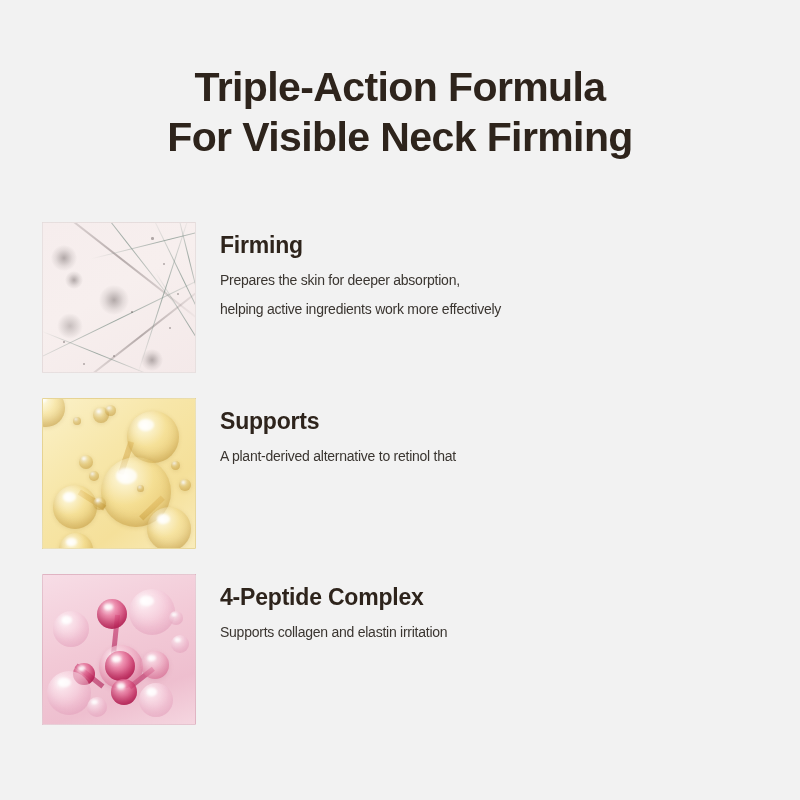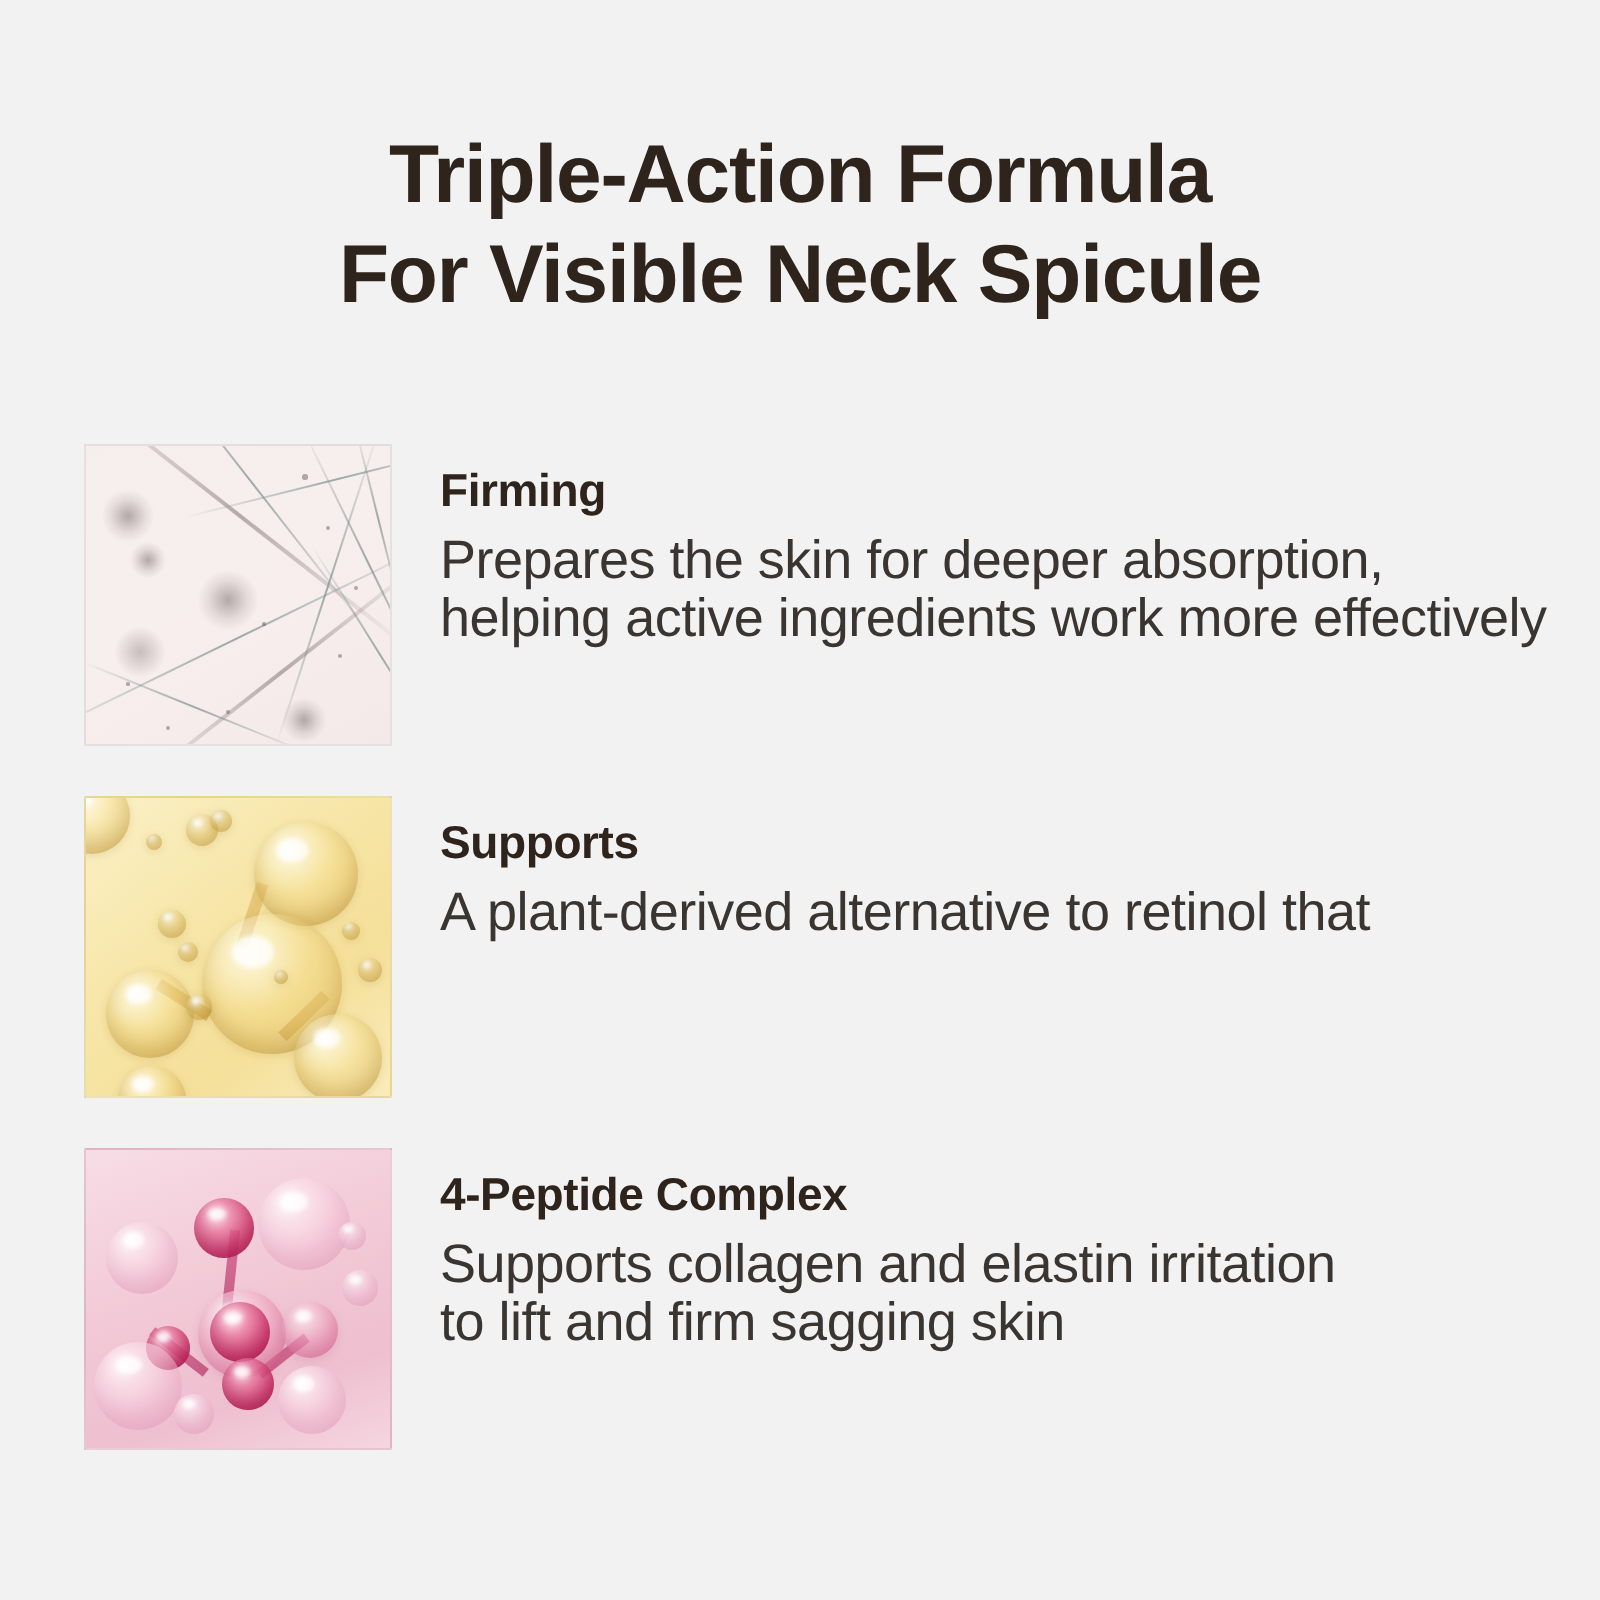--- a/index.html
+++ b/index.html
@@ -74,21 +74,21 @@
     color: #2e241c;
     font-weight: bold;
     font-size: 23px;
     line-height: 30px;
     letter-spacing: -0.2px;
     margin: 0 0 6px 0;
     white-space: nowrap;
   }
   .ing-desc {
     color: #3a3530;
-    font-size: 27px;
+    font-size: 14px;
     line-height: 29px;
     letter-spacing: -0.25px;
     margin: 0;
   }
   .ing-desc .l { display: block; white-space: nowrap; }
 
   
   .tile-spicule {
     background: linear-gradient(150deg, #f6eded 0%, #f7efee 45%, #f4e9e9 100%);
   }
@@ -177,21 +177,21 @@
     transform-origin: center;
   }
 </style>
 </head>
 <body>
 
 <div class="page">
 
   <div class="headline">
     <span class="line">Triple-Action Formula</span>
-    <span class="line">For Visible Neck Spicule</span>
+    <span class="line">For Visible Neck Firming</span>
   </div>
 
   <div class="rows">
 
     <div class="row">
       <div class="thumb tile-spicule">
         <div class="fiber thick" style="width:210px; left:-28px; top:34px; transform:rotate(38deg);"></div>
         <div class="fiber" style="width:190px; left:-12px; top:18px; transform:rotate(52deg);"></div>
         <div class="fiber" style="width:230px; left:-40px; top:96px; transform:rotate(-26deg);"></div>
         <div class="fiber thick" style="width:180px; left:8px; top:112px; transform:rotate(-38deg);"></div>
@@ -269,19 +269,18 @@
         <div class="pbub pale" style="width:44px; height:44px; left:4px; top:96px;"></div>
         <div class="pbub deep" style="width:26px; height:26px; left:68px; top:104px;"></div>
         <div class="pbub pale" style="width:34px; height:34px; left:96px; top:108px;"></div>
         <div class="pbub pale" style="width:20px; height:20px; left:44px; top:122px;"></div>
         <div class="pbub pale" style="width:14px; height:14px; left:126px; top:36px;"></div>
       </div>
       <div class="copy">
         <p class="ing-name">4-Peptide Complex</p>
         <p class="ing-desc">
           <span class="l">Supports collagen and elastin irritation</span>
-          <span class="l">to lift and firm sagging skin</span>
         </p>
       </div>
     </div>
 
   </div>
 </div>
 
 </body></html>

